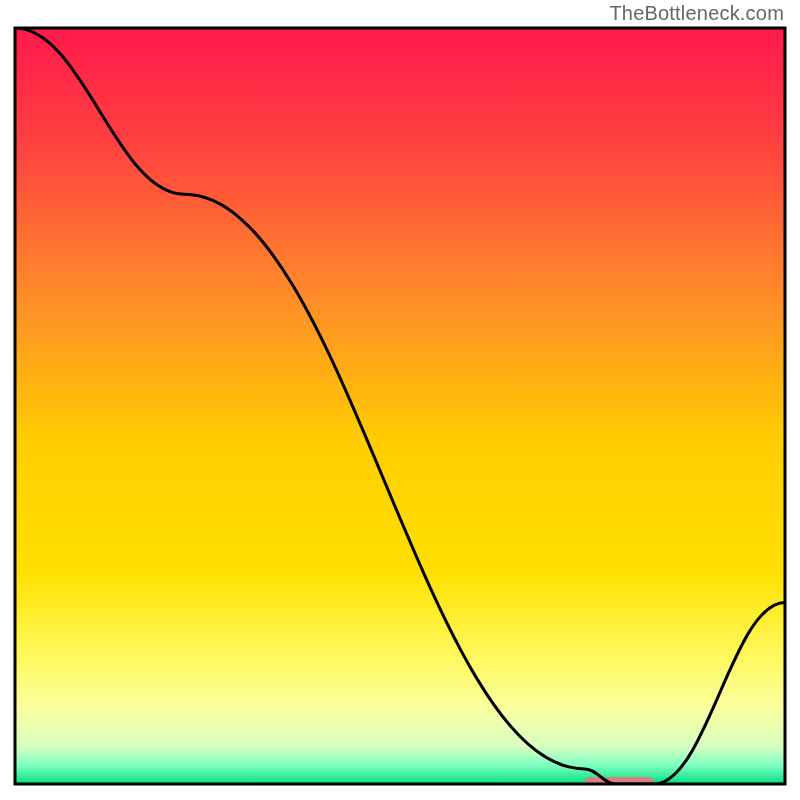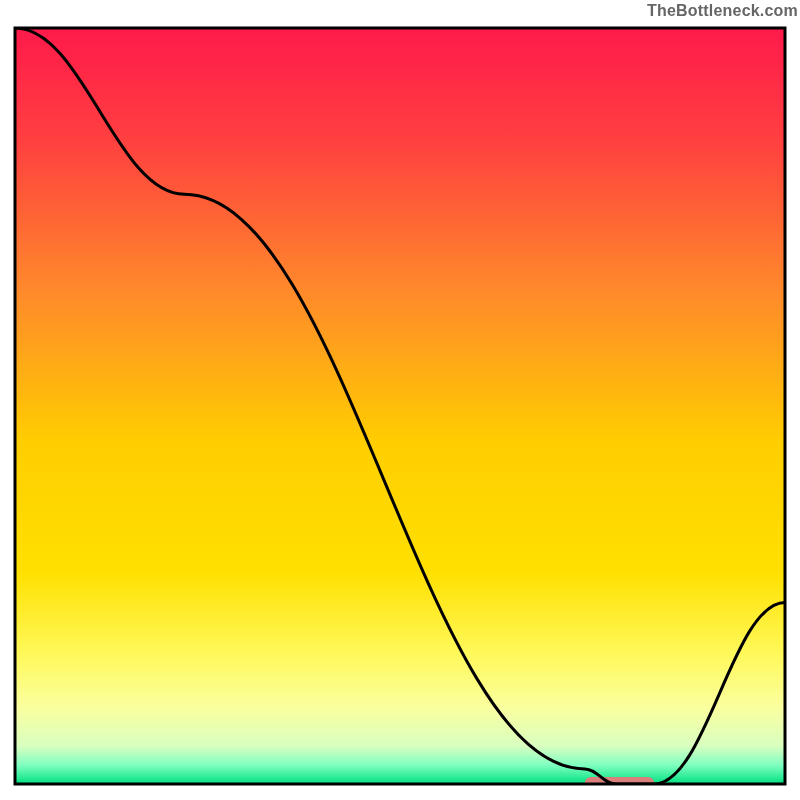--- a/index.html
+++ b/index.html
@@ -11,24 +11,24 @@
     font-family: Arial, Helvetica, sans-serif;
   }
   .frame {
     position: relative;
     width: 800px;
     height: 800px;
   }
   .attribution {
     position: absolute;
     top: 2px;
-    right: 2px;
+    right: 16px;
     color: #666;
-    font-size: 16px;
-    font-weight: bold;
+    font-size: 20px;
+    font-weight: normal;
     letter-spacing: 0.2px;
   }
   svg {
     position: absolute;
     top: 0;
     left: 0;
   }
 </style>
 </head>
 <body>

